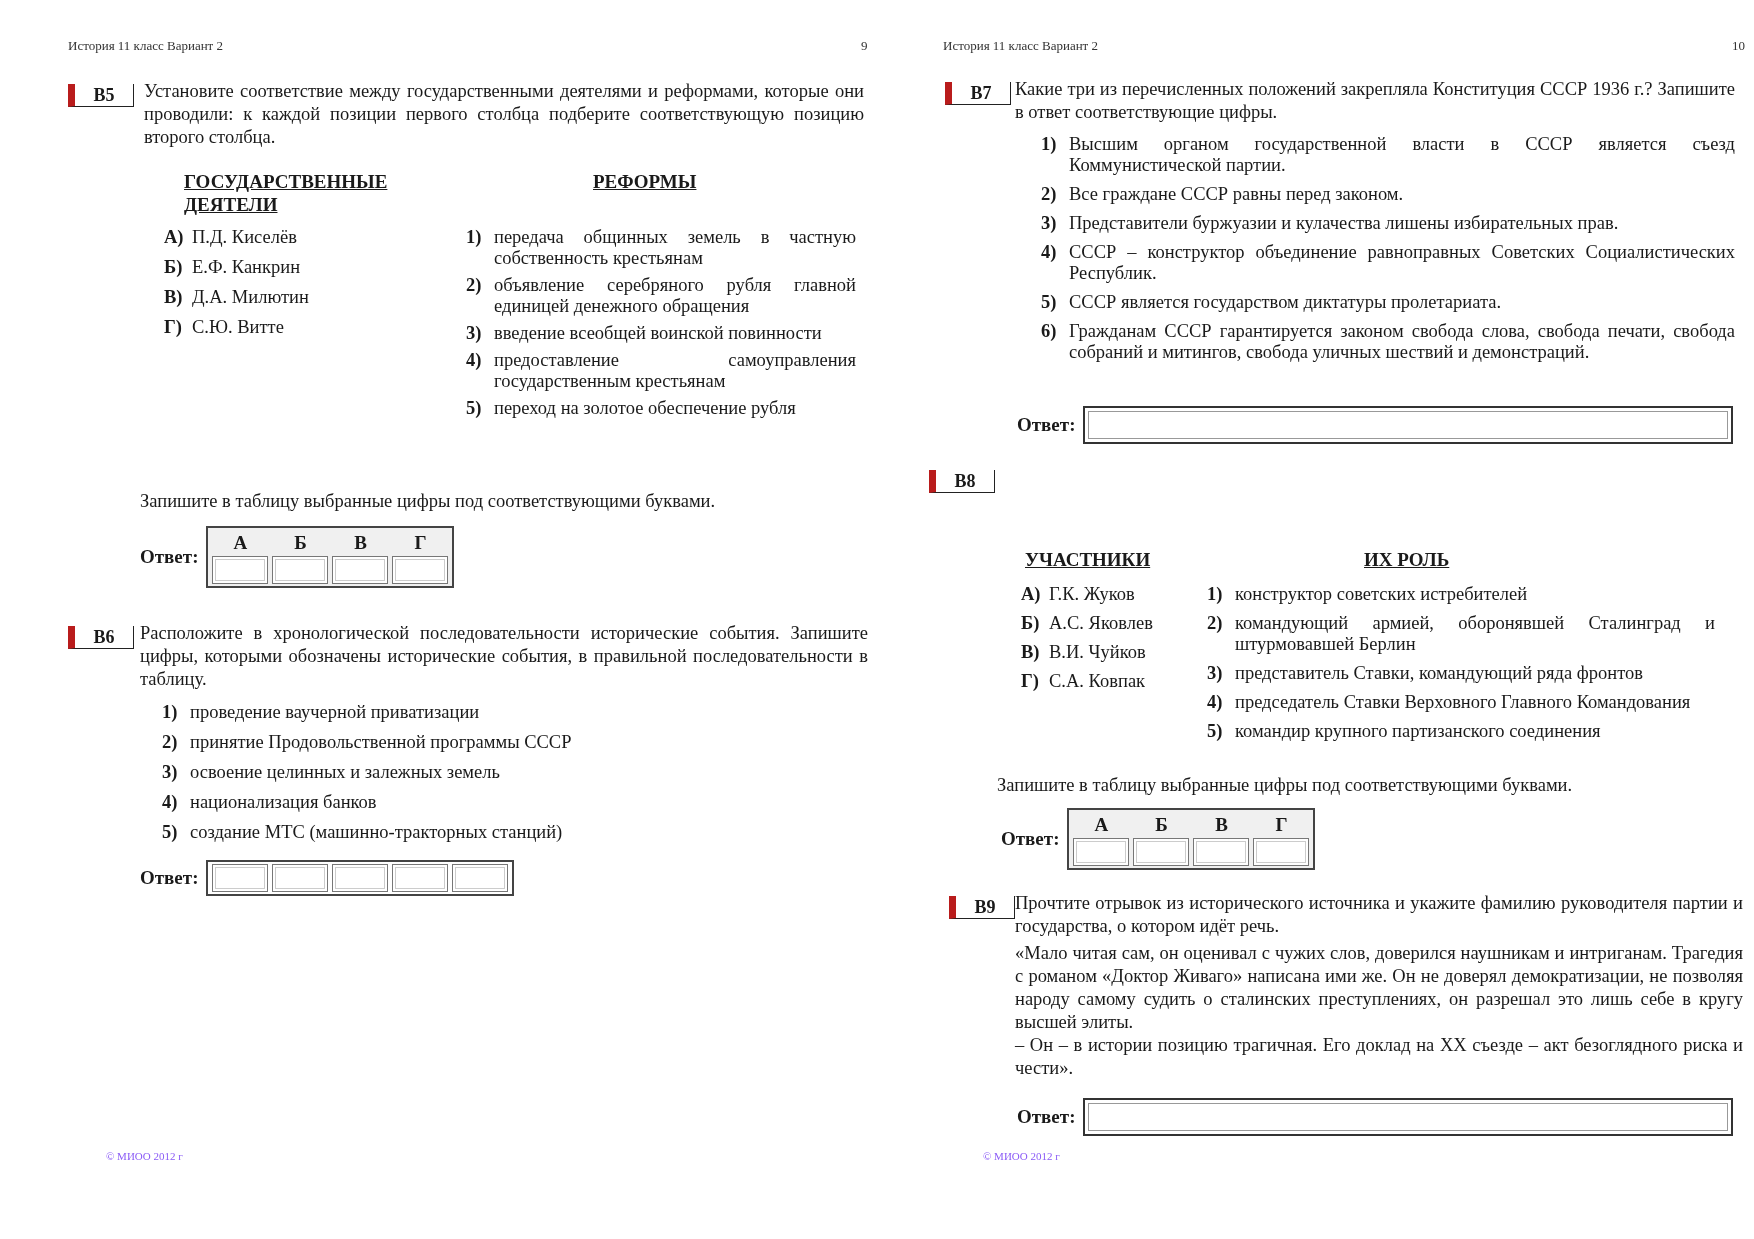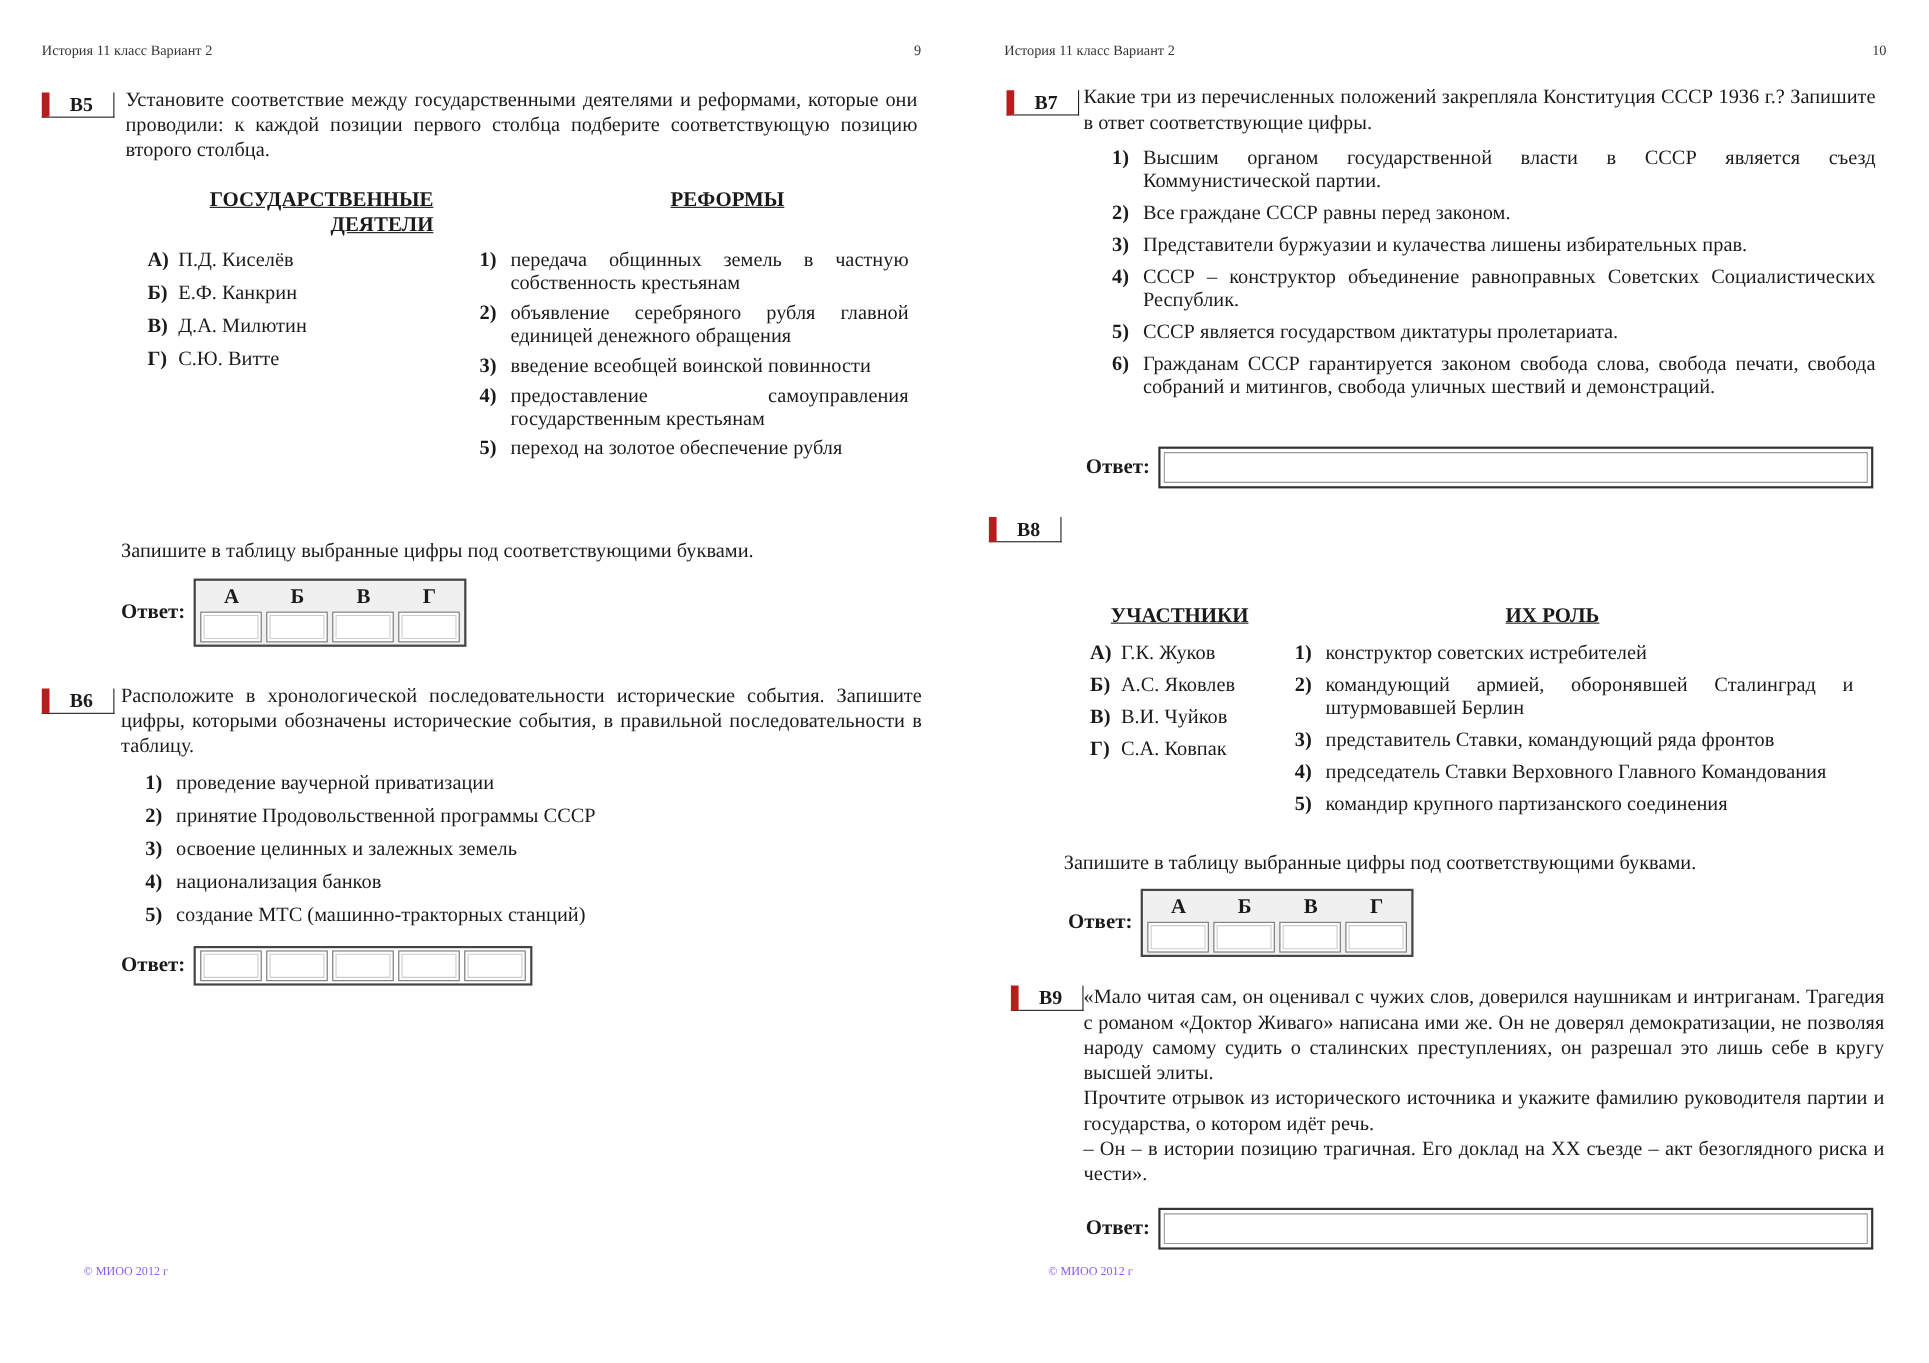--- a/index.html
+++ b/index.html
@@ -1,30 +1,30 @@
 <!DOCTYPE html>
 <html><head>
 <meta charset="utf-8">
 <style>
   html, body { margin:0; padding:0; background:#ffffff; }
   body { width:1754px; height:1239px; position:relative; overflow:hidden;
          font-family:"Liberation Serif","DejaVu Serif",serif; color:#1a1a1a; }
-  .page { position:absolute; top:0; height:1239px; }
+  .page { position:absolute; top:0; height:1239px;margin-left:30px; }
   .page.left { left:0; width:877px; }
   .page.right { left:877px; width:877px; }
   .hdr { position:absolute; top:38px; font-size:13px; color:#333; }
   .pnum { position:absolute; top:38px; font-size:13px; color:#333; }
   .footer { position:absolute; top:1150px; font-size:11px; color:#8b5cf6; }
 
   .task { position:absolute; }
   .tag { position:absolute; left:0; top:4px; width:58px; height:22px;
          border-left:7px solid #b91c1c; border-bottom:1px solid #222; border-right:1px solid #222;
          font-weight:bold; font-size:18px; text-align:center; line-height:22px; }
   .qtext { font-size:18.5px; line-height:23px; text-align:justify; }
-  .col-head { font-weight:bold; text-decoration:underline; font-size:19px; text-align:right; line-height:23px; }
+  .col-head { font-weight:bold; text-decoration:underline; font-size:19px; text-align:left; line-height:23px; }
   .item { display:flex; font-size:18.5px; line-height:21px; margin-bottom:8px; }
   .item .n { font-weight:bold; min-width:28px; flex:none; }
   .item .t { flex:1; text-align:justify; }
   .answer-row { display:flex; align-items:center; }
   .answer-label { font-weight:bold; font-size:19px; margin-right:8px; }
   .grid { border:2px solid #444; background:#f0f0f0; padding:2px; display:inline-block; }
   .grid .letters { display:flex; }
   .grid .letters span { width:60px; text-align:center; font-weight:bold; font-size:19px; line-height:26px; }
   .grid .cells { display:flex; }
   .grid .cell { width:54px; height:26px; margin:0 2px; border:1px solid #777; background:#fff; box-shadow: inset 0 0 0 2px #fff, inset 0 0 0 3px #ccc; }
@@ -256,22 +256,22 @@
           <div class="cell"></div>
           <div class="cell"></div>
           <div class="cell"></div>
         </div>
       </div>
     </div>
   </div>
 
   <div class="task" style="left:42px; top:892px; width:800px;">
     <div class="tag">B9</div>
+    <div class="qtext" style="margin-left:66px; width:728px;">Прочтите отрывок из исторического источника и укажите фамилию руководителя партии и государства, о котором идёт речь.</div>
     <div class="qtext" style="margin-left:66px; width:728px; margin-top:4px;">«Мало читая сам, он оценивал с чужих слов, доверился наушникам и интриганам. Трагедия с романом «Доктор Живаго» написана ими же. Он не доверял демократизации, не позволяя народу самому судить о сталинских преступлениях, он разрешал это лишь себе в кругу высшей элиты.</div>
-    <div class="qtext" style="margin-left:66px; width:728px;">Прочтите отрывок из исторического источника и укажите фамилию руководителя партии и государства, о котором идёт речь.</div>
     <div class="qtext" style="margin-left:66px; width:728px;">– Он – в истории позицию трагичная. Его доклад на XX съезде – акт безоглядного риска и чести».</div>
 
     <div class="answer-row" style="position:absolute; left:68px; top:206px;">
       <span class="answer-label">Ответ:</span>
       <div class="wide-box" style="width:646px;"></div>
     </div>
   </div>
 
   <div class="footer" style="left:76px;">© МИОО 2012 г</div>
 </div>

